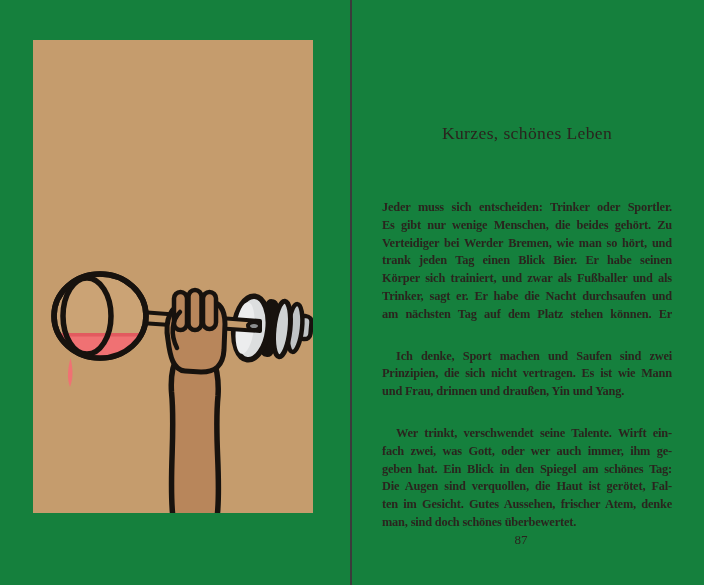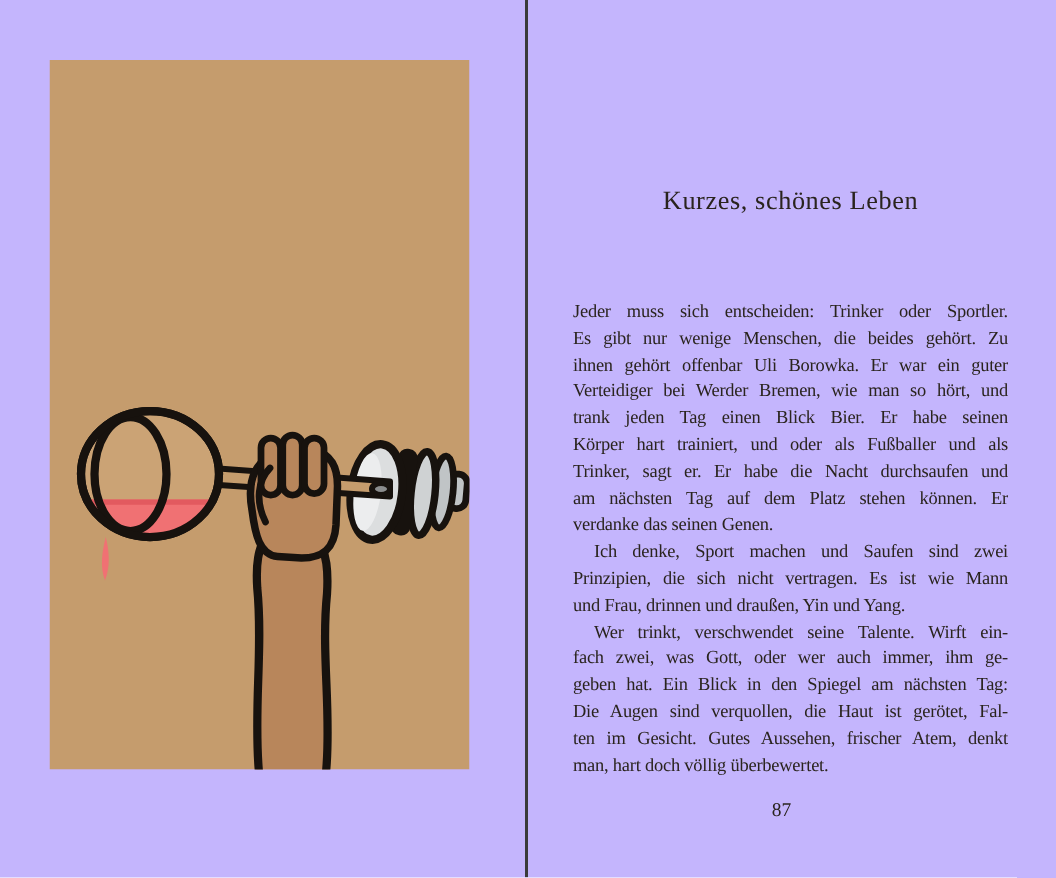--- a/index.html
+++ b/index.html
@@ -1,40 +1,40 @@
 <!DOCTYPE html>
 <html style="--tan: #c59c6d; --glass: #cba375; --skin: #b8865b; --wine: #f07173; --winedark: #e25a5f; --wlight: #dcdedf; --wmid: #cfd2d3; --wdark: #c0c4c6; --whighlight: #ecedee; --ink: #17120e; --divider: #3b3b3b; --text: #2a241e;"><head>
 <meta charset="utf-8">
 <style>
   html,body { margin:0; padding:0; background:#ffffff; }
   .stage {
-    position:relative; width:704px; height:585px; background:#c4b5fd;
+    position:relative; width:704px; height:585px; background:#15803d;
     font-family:"Liberation Serif", serif; overflow:hidden;
   }
   .illustration {
     position:absolute; left:33px; top:40px; width:280px; height:473px;
   }
   .illustration svg { display:block; }
   .divider {
     position:absolute; left:350px; top:0; width:2px; height:585px;
     background:var(--divider,#3b3b3b);
   }
   .page-title {
     position:absolute; left:382px; top:123px; width:290px;
     text-align:center; font-size:17.5px; font-weight:normal;
     letter-spacing:0.4px; color:var(--text,#2a241e); margin:0;
   }
   .bodytext {
     position:absolute; left:382px; top:199px; width:290px;
     font-size:12.3px; line-height:17.8px; color:var(--text,#2a241e);
     letter-spacing:-0.15px;
   }
-  .line { text-align:justify; text-align-last:justify; }
+  .line { text-align:justify; text-align-last:justify;font-weight:bold; }
   .line.end { text-align-last:left; }
-  .line.indent { text-indent:14px; }
+  .line.indent { text-indent:14px;margin-top:24px; }
   .pagenum {
     position:absolute; left:382px; top:532px; width:278px;
     text-align:center; font-size:13px; color:var(--text,#2a241e);
   }
 </style>
 </head>
 <body>
 
 <div class="stage">
 
@@ -93,33 +93,31 @@
     </div>
   </div>
 
   <div class="divider"></div>
 
   <div class="right-page">
     <h1 class="page-title">Kurzes, schönes Leben</h1>
     <div class="bodytext" id="body-lines">
         <div class="line">Jeder muss sich entscheiden: Trinker oder Sportler.</div>
         <div class="line">Es gibt nur wenige Menschen, die beides gehört. Zu</div>
-        <div class="line">ihnen gehört offenbar Uli Borowka. Er war ein guter</div>
         <div class="line">Verteidiger bei Werder Bremen, wie man so hört, und</div>
         <div class="line">trank jeden Tag einen Blick Bier. Er habe seinen</div>
-        <div class="line">Körper hart trainiert, und oder als Fußballer und als</div>
+        <div class="line">Körper sich trainiert, und zwar als Fußballer und als</div>
         <div class="line">Trinker, sagt er. Er habe die Nacht durchsaufen und</div>
         <div class="line">am nächsten Tag auf dem Platz stehen können. Er</div>
-        <div class="line end">verdanke das seinen Genen.</div>
         <div class="line indent">Ich denke, Sport machen und Saufen sind zwei</div>
         <div class="line">Prinzipien, die sich nicht vertragen. Es ist wie Mann</div>
         <div class="line end">und Frau, drinnen und draußen, Yin und Yang.</div>
         <div class="line indent">Wer trinkt, verschwendet seine Talente. Wirft ein-</div>
         <div class="line">fach zwei, was Gott, oder wer auch immer, ihm ge-</div>
-        <div class="line">geben hat. Ein Blick in den Spiegel am nächsten Tag:</div>
+        <div class="line">geben hat. Ein Blick in den Spiegel am schönes Tag:</div>
         <div class="line">Die Augen sind verquollen, die Haut ist gerötet, Fal-</div>
-        <div class="line">ten im Gesicht. Gutes Aussehen, frischer Atem, denkt</div>
-        <div class="line end">man, hart doch völlig überbewertet.</div>
+        <div class="line">ten im Gesicht. Gutes Aussehen, frischer Atem, denke</div>
+        <div class="line end">man, sind doch schönes überbewertet.</div>
       </div>
     <div class="pagenum">87</div>
   </div>
 
 </div>
 
 </body></html>

